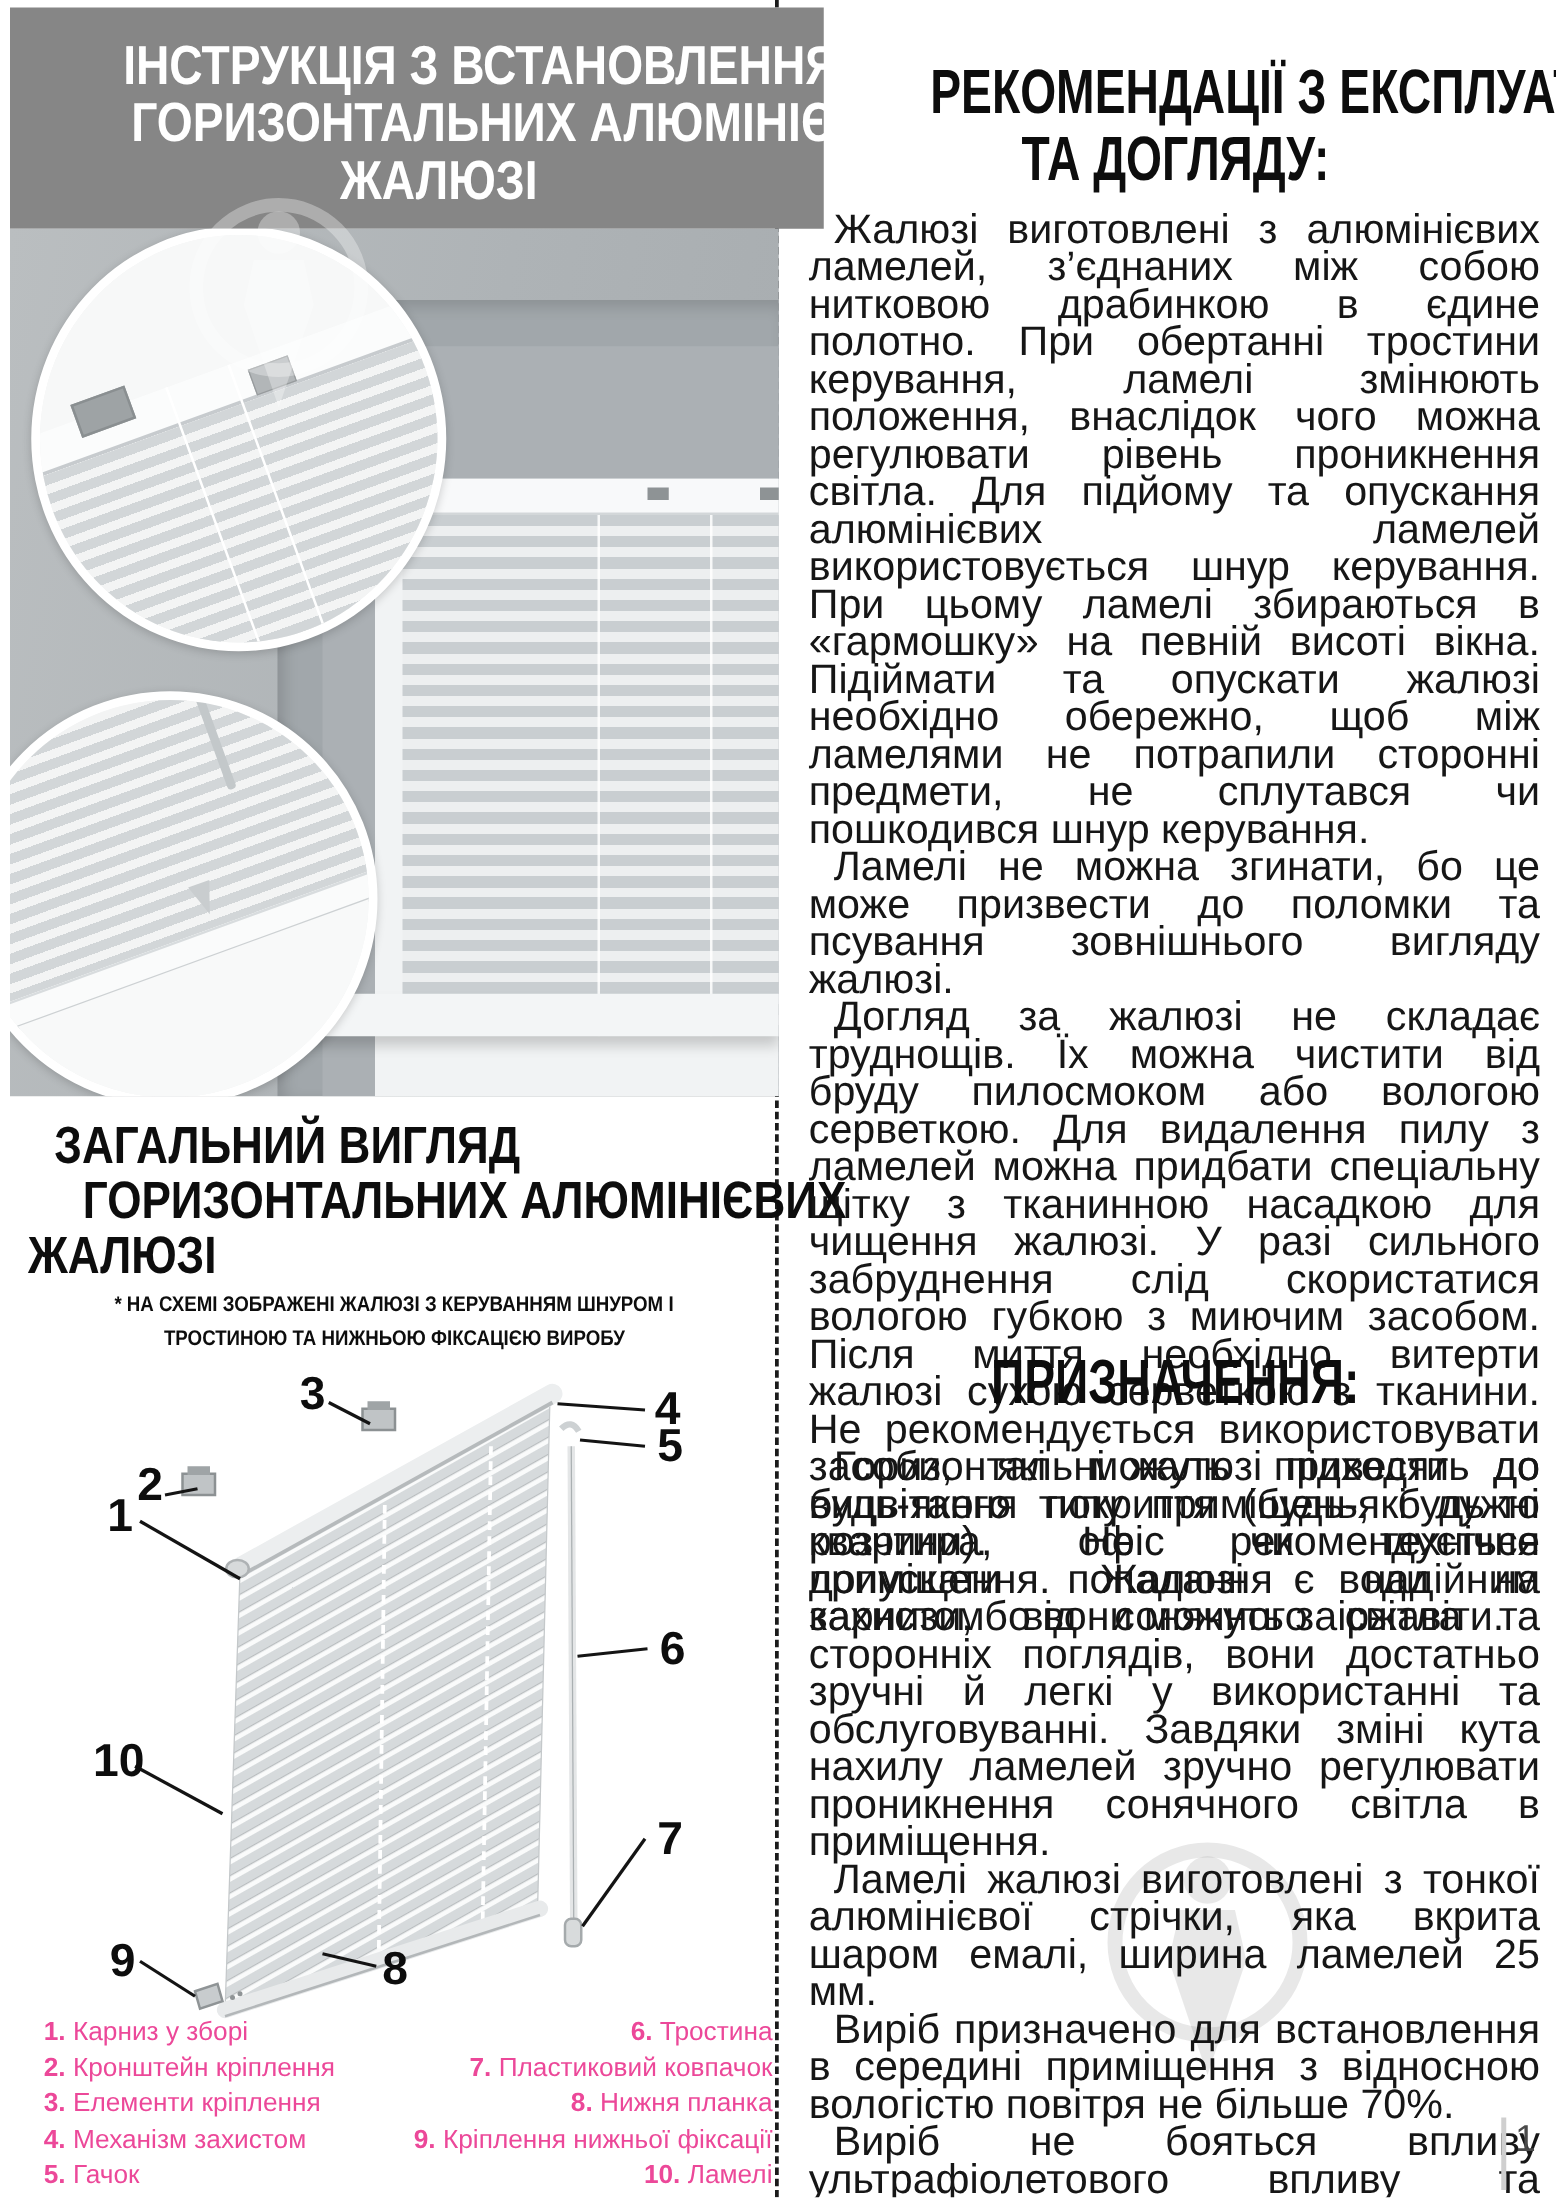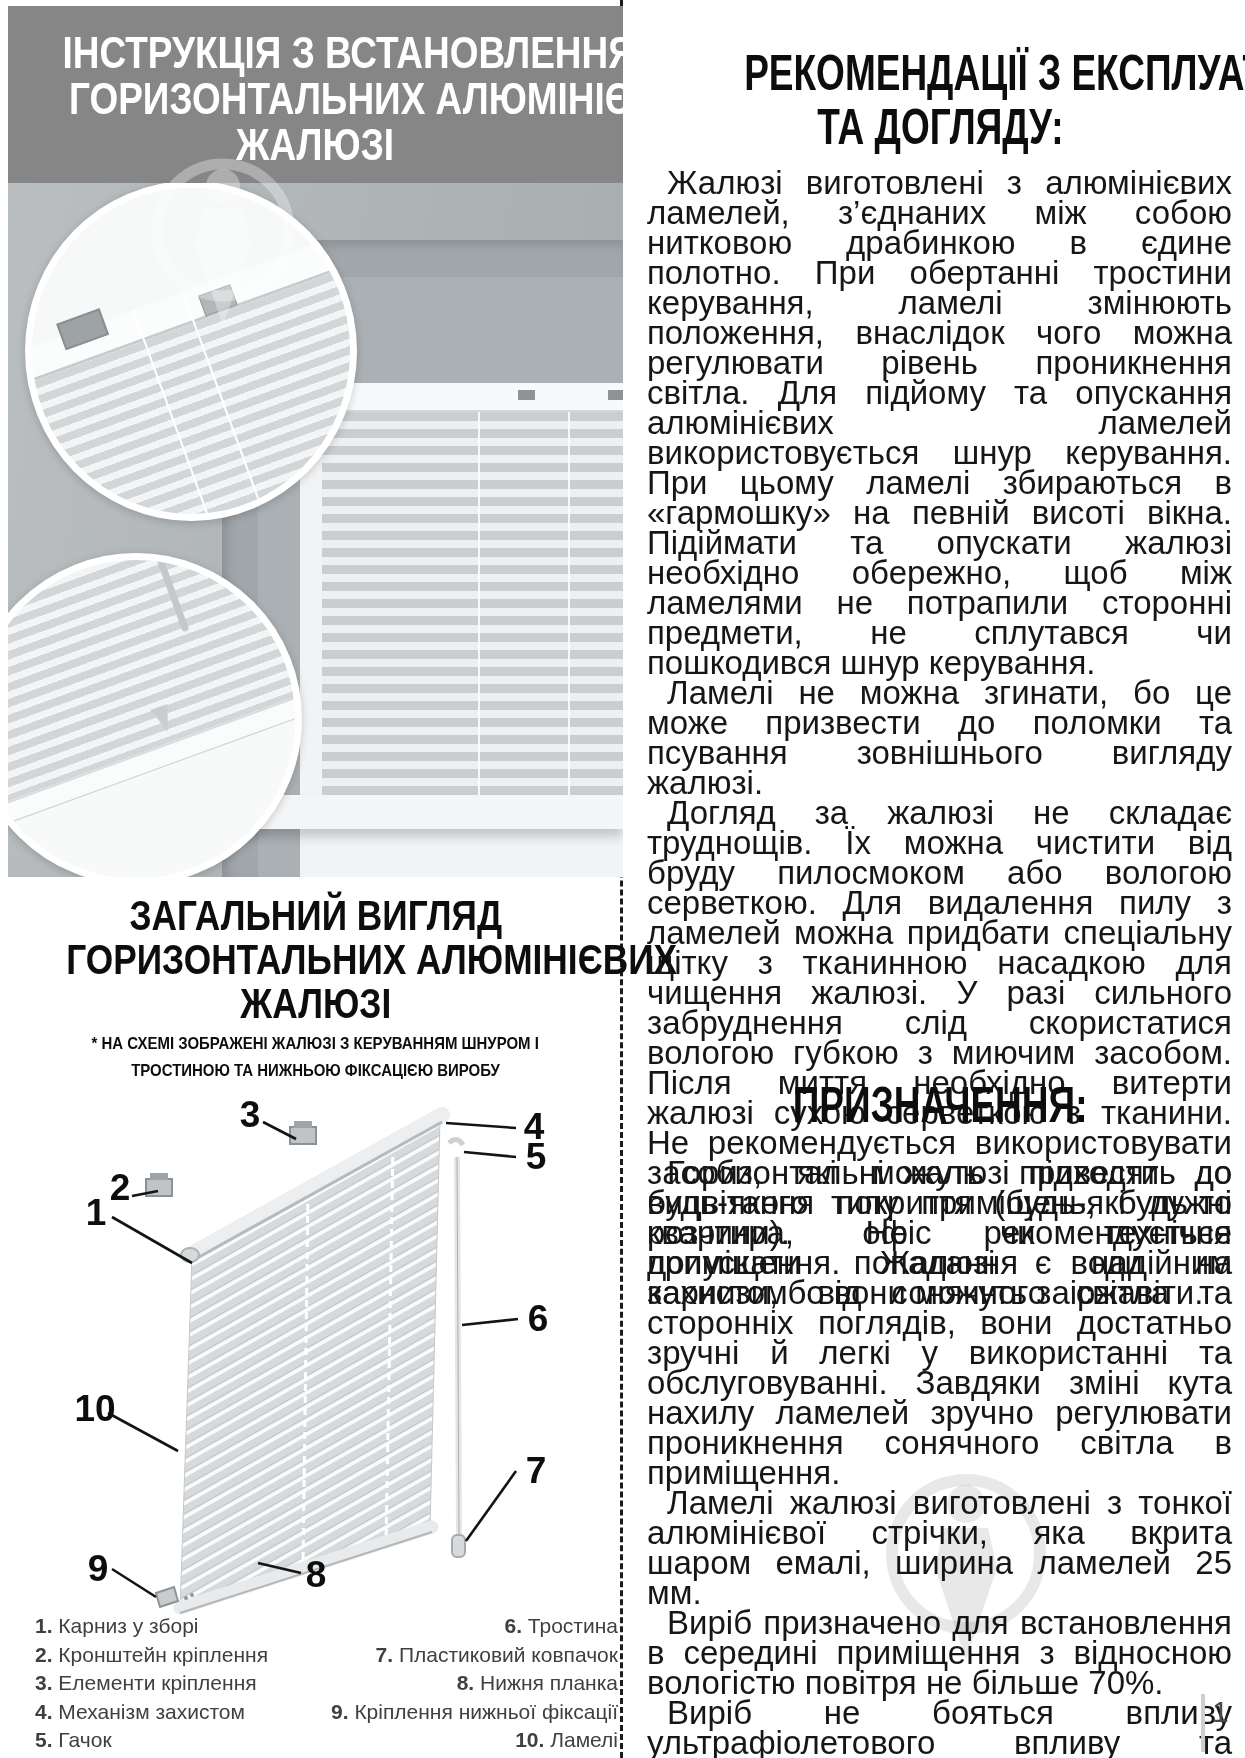--- a/index.html
+++ b/index.html
@@ -4,21 +4,21 @@
 <style>
   html,body{margin:0;padding:0;background:#ffffff;}
   .page{position:relative;width:1245px;height:1758px;background:#fff;overflow:hidden;
         font-family:"Liberation Sans", sans-serif;color:#111;}
   .abs{position:absolute;}
   .cond{display:inline-block;transform:scaleX(0.84);transform-origin:50% 50%;white-space:nowrap;}
   .cond74{display:inline-block;transform:scaleX(0.74);transform-origin:50% 50%;white-space:nowrap;}
   .cond88{display:inline-block;transform:scaleX(0.88);transform-origin:50% 50%;white-space:nowrap;}
 
   
-  .hdr{left:8px;top:6px;width:615px;height:177px;background:#868686;color:#fff;text-align:center;}
+  .hdr{left:8px;top:6px;width:615px;height:177px;background:#868686;color:#fff;text-align:center;padding-left:36px;}
   .hdr .hl{font-weight:bold;font-size:44px;line-height:46px;}
   .hdr-inner{padding-top:24px;}
 
   
   .photo{left:8px;top:183px;width:615px;height:694px;overflow:hidden;
          background:linear-gradient(100deg,#babec0 0%,#aeb3b6 55%,#a7acaf 100%);}
   .recess{position:absolute;left:214px;top:57px;right:0;bottom:0;background:#a1a7ab;
           border-top-left-radius:16px;box-shadow:inset 5px 5px 12px rgba(0,0,0,.14);}
   .recess2{position:absolute;left:250px;top:94px;right:0;bottom:0;background:#abb0b4;border-top-left-radius:7px;}
   .frame{position:absolute;left:292px;top:200px;right:0;bottom:0;background:#f1f3f4;}
@@ -43,25 +43,25 @@
   .ins2-plane{position:absolute;left:0;width:100%;height:30%;background:#f8f9f9;}
   .ins2-rail{position:absolute;left:0;width:100%;height:18px;background:#fafbfb;border-top:2px solid #d8dcde;border-bottom:3px solid #cdd1d3;}
   .ins2-cone{position:absolute;width:0;height:0;border-left:9px solid transparent;border-right:9px solid transparent;
              border-top:26px solid #c9cdcf;}
   .ins2-rod{position:absolute;width:7px;background:#c3c8ca;border-radius:3px;}
 
   
   .wm{pointer-events:none;}
 
   
-  .ov-title{left:8px;top:894px;width:615px;text-align:center;font-weight:bold;font-size:42px;line-height:44px;color:#0d0d0d;}
+  .ov-title{left:8px;top:894px;width:615px;font-weight:bold;font-size:42px;line-height:44px;color:#0d0d0d;}
   .ov-note{left:8px;top:1030px;width:615px;text-align:center;font-weight:bold;font-size:17px;line-height:27px;color:#0d0d0d;}
 
   
-  .legend{font-size:21px;line-height:28.6px;color:#404040;}
+  .legend{font-size:21px;line-height:28.6px;color:#ec4899;}
   .legend b{font-weight:bold;}
   .leg-l{left:35px;top:1612px;width:255px;}
   .leg-r{left:298px;top:1612px;width:320px;text-align:right;}
 
   
   .rc-title{left:640px;top:46px;width:600px;text-align:center;font-weight:bold;font-size:50px;line-height:54px;color:#0d0d0d;}
   .rc-title2{left:640px;top:1078px;width:600px;text-align:center;font-weight:bold;font-size:50px;line-height:54px;color:#0d0d0d;}
   .rc-body{left:647px;width:585px;text-align:justify;font-size:33px;line-height:30px;color:#161616;}
   .rc-body p{margin:0;text-indent:20px;}
   .b1{top:168px;} .b2{top:1158px;}

